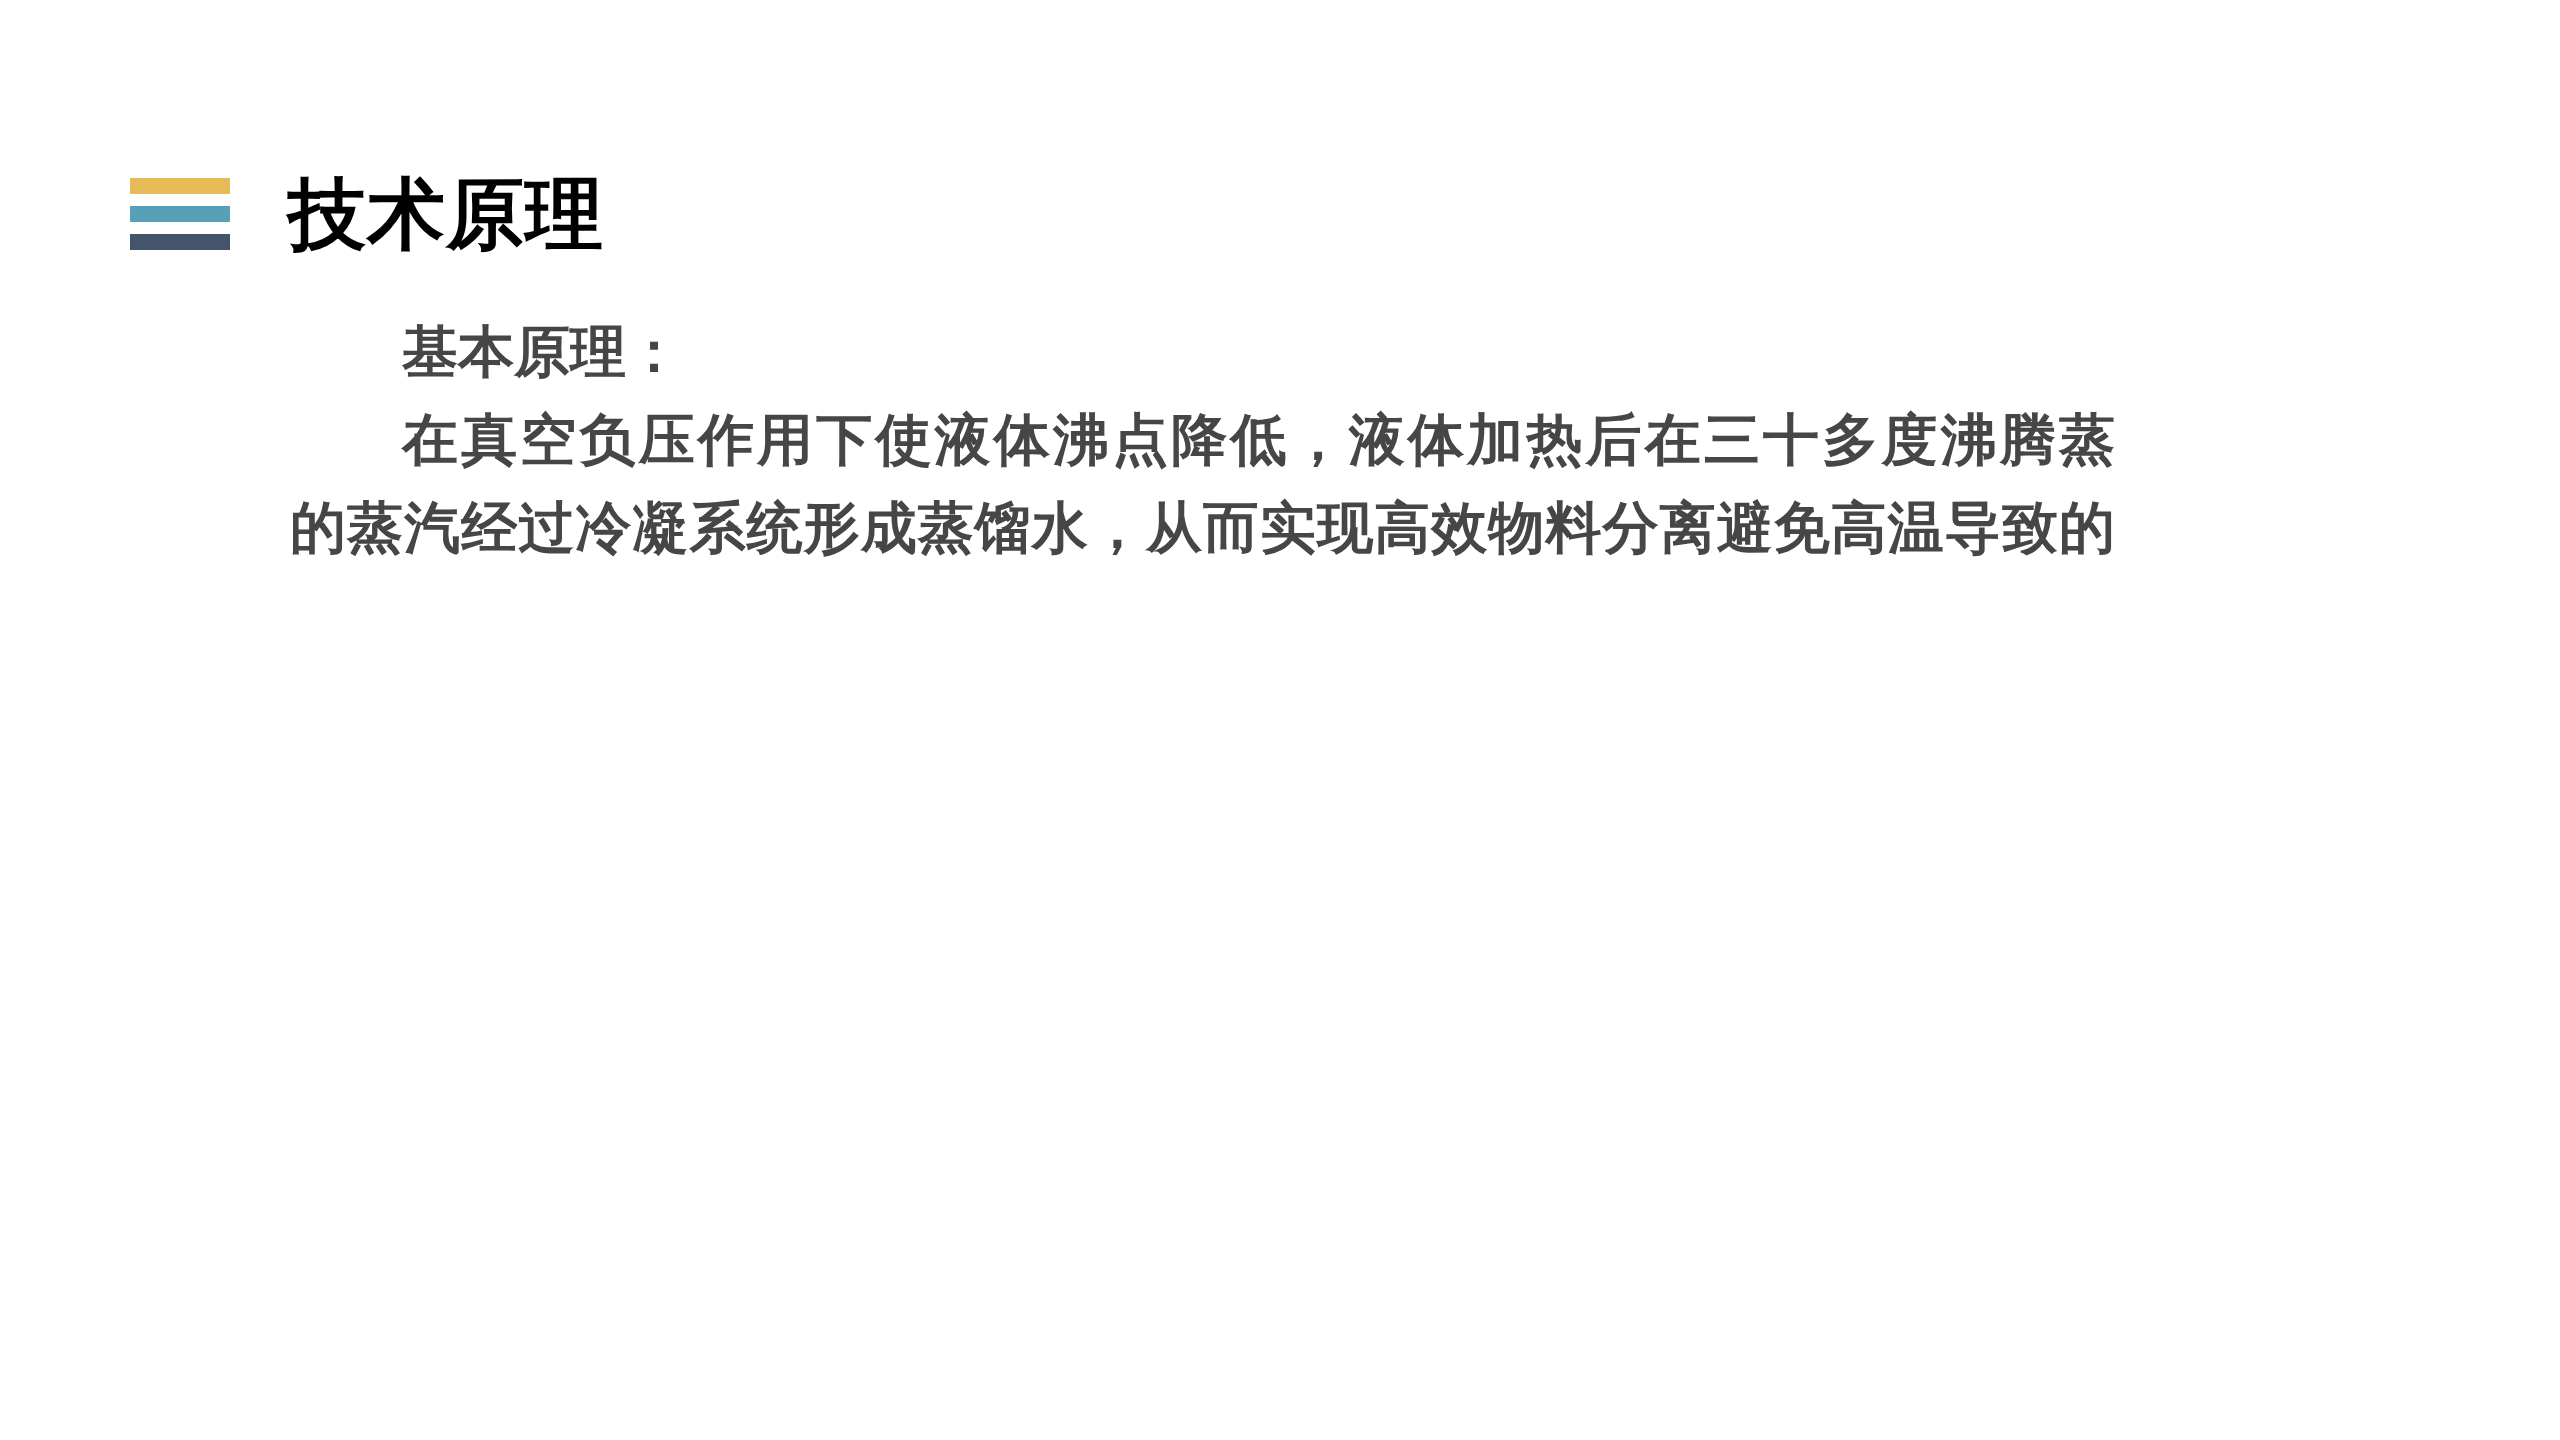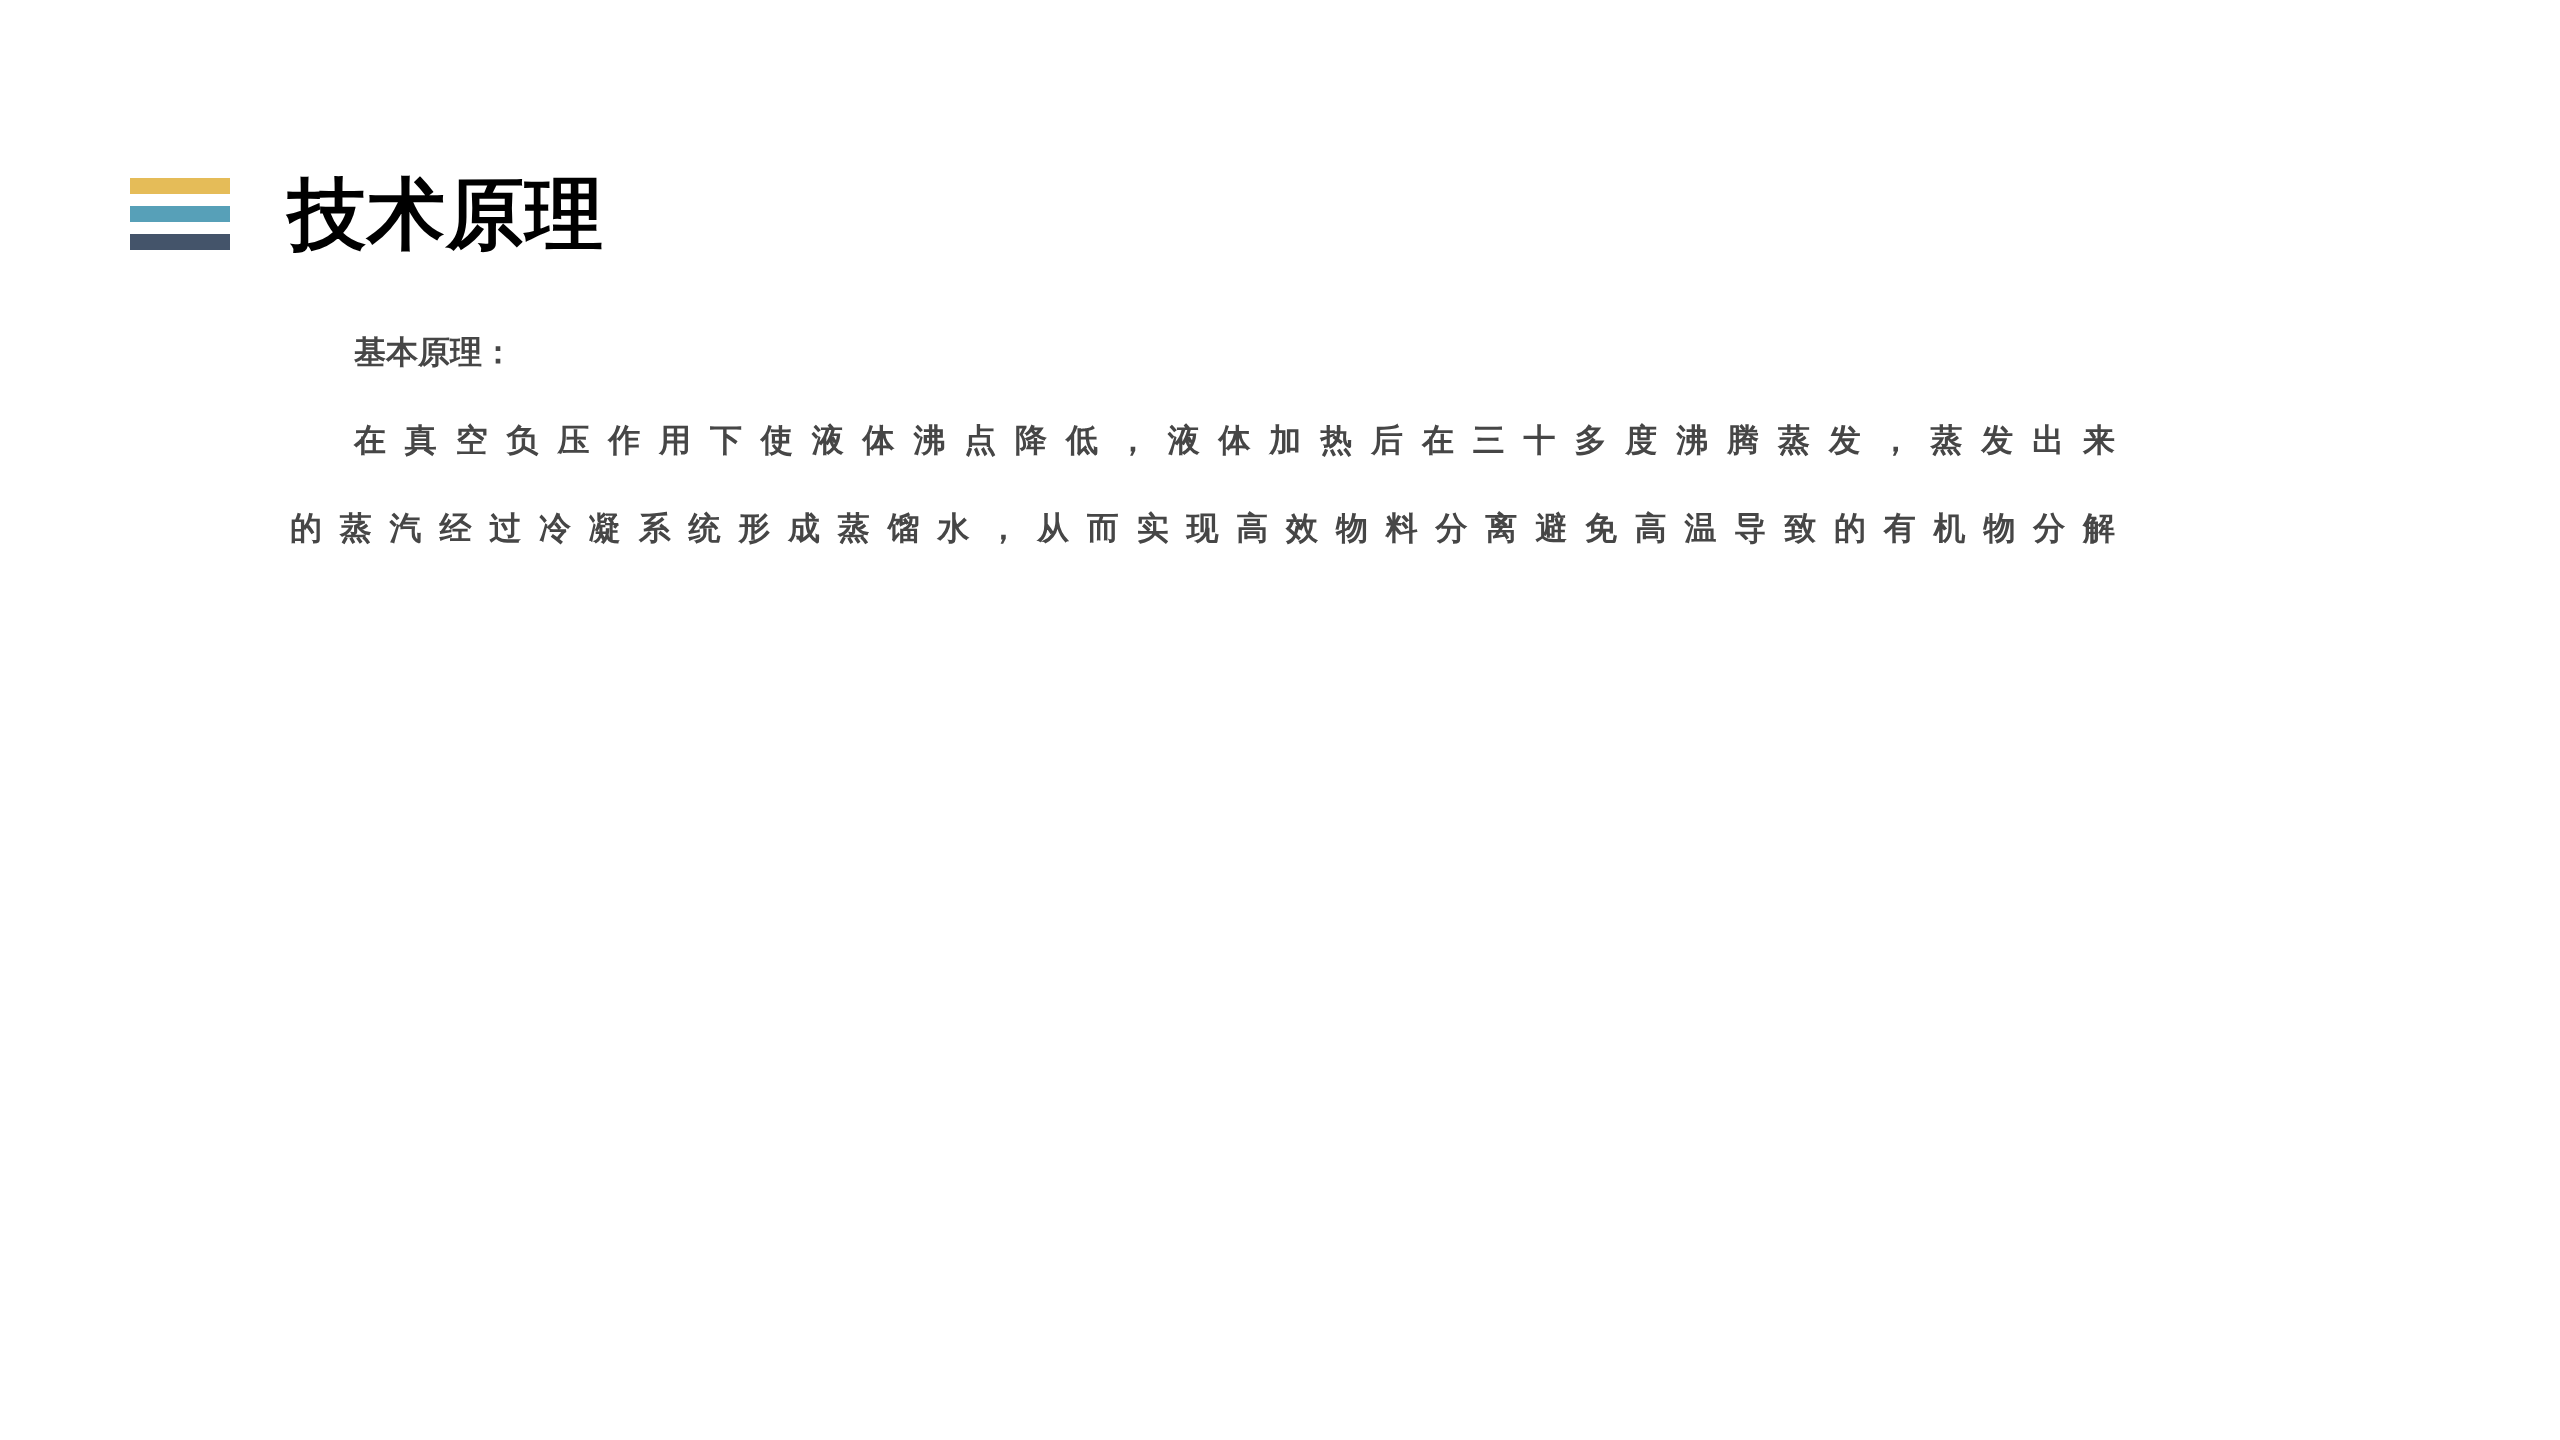--- a/index.html
+++ b/index.html
@@ -56,21 +56,21 @@
     white-space: nowrap;
   }
 
   
   .body-text {
     position: absolute;
     left: 290px;
     top: 308px;
     width: 1825px;
     color: var(--body-text, #464646);
-    font-size: 32px;
+    font-size: 56px;
     font-weight: bold;
   }
   .text-line {
     height: 88px;
     line-height: 88px;
     white-space: nowrap;
   }
   .text-line.indent {
     text-indent: 2em;
   }

